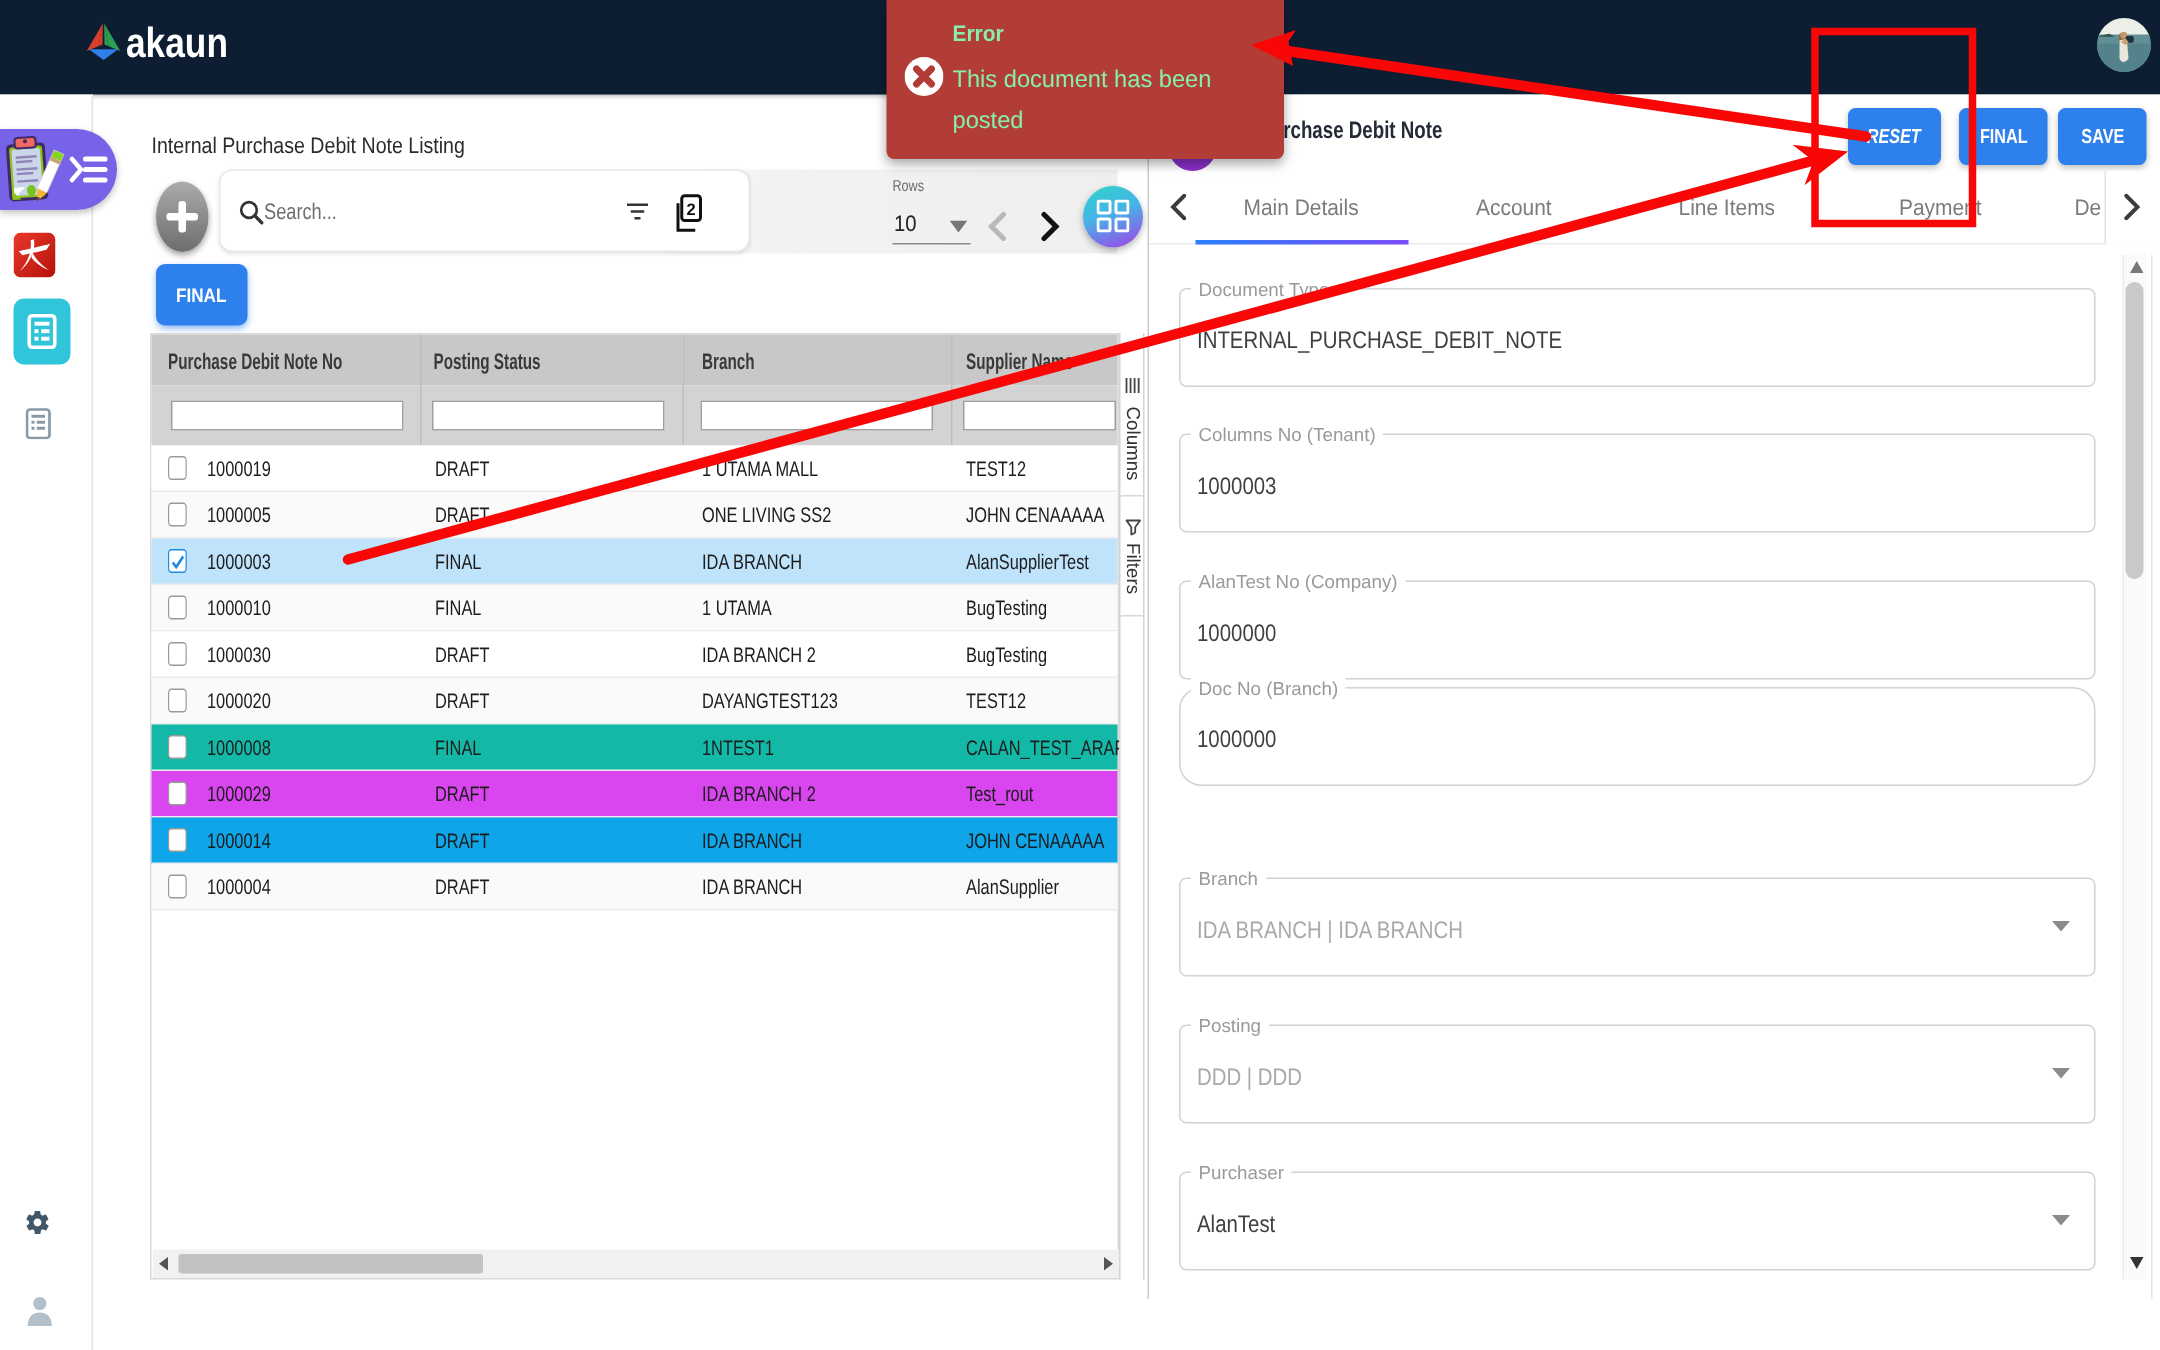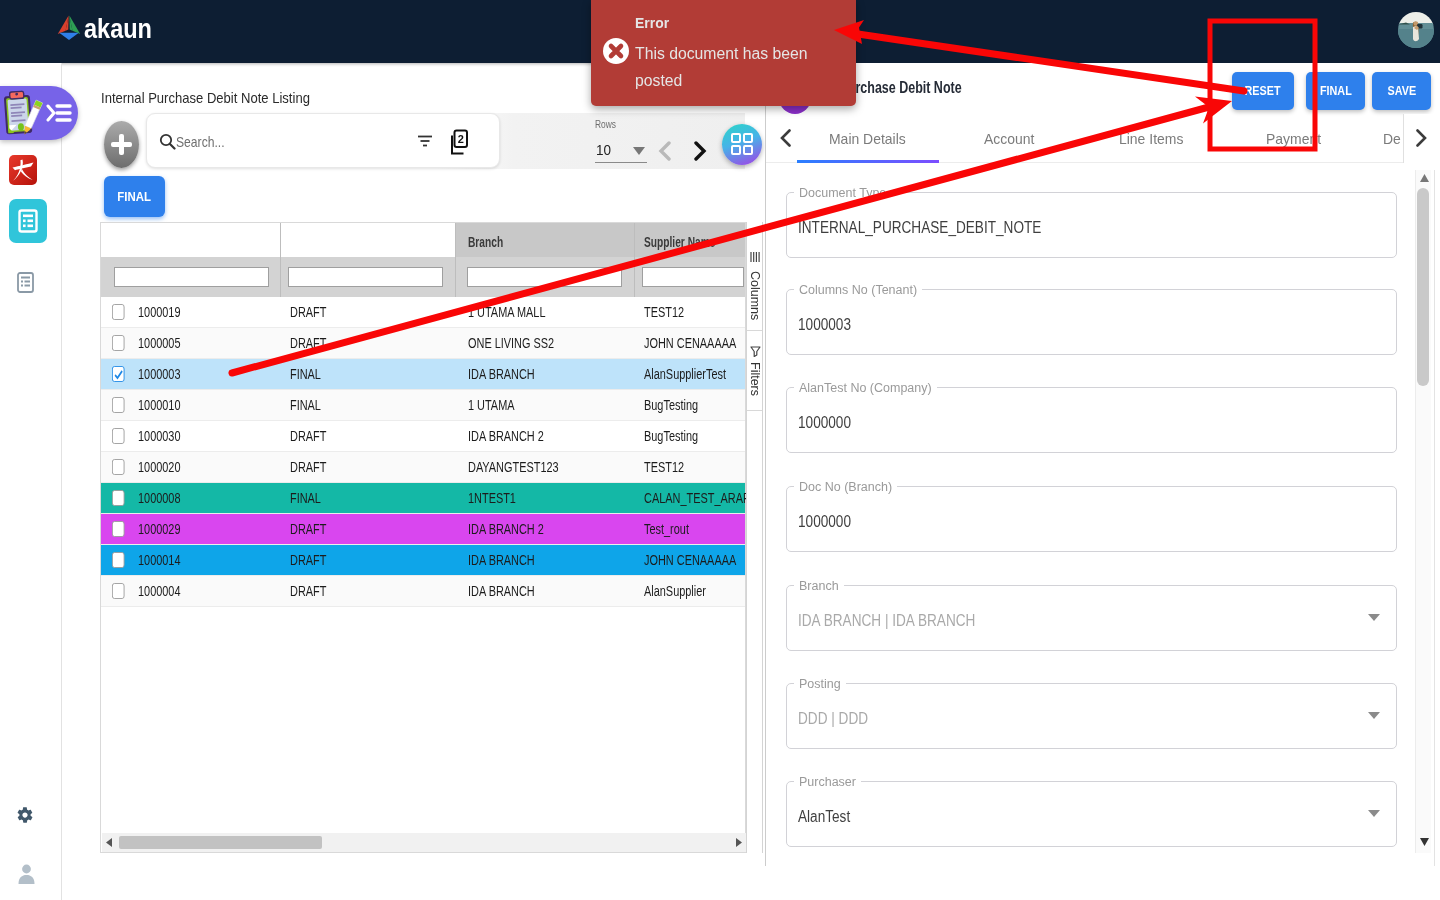--- a/index.html
+++ b/index.html
@@ -89,21 +89,21 @@
 
   
   #vsb { position:absolute; left:1415px; top:170px; width:16px; height:683px; background:#fafafa;
     border-left:1px solid #ececec; }
   #vsb-thumb { position:absolute; left:1417px; top:188px; width:12px; height:198px; background:#c9c9c9; border-radius:6px; }
   #rborder { position:absolute; left:1434px; top:170px; width:1px; height:696px; background:#e3e3e3; }
 
   
   #toast { position:absolute; left:591px; top:0; width:265px; height:106px;
     background:#b23c36; border-radius:0 0 5px 5px; box-shadow:0 3px 8px rgba(0,0,0,.35);
-    color:#e5e5e5; }
+    color:#86efac; }
   #toast .t1 { position:absolute; left:44px; top:14px; font-size:15px; font-weight:bold; transform:scaleX(.93); transform-origin:0 50%; }
   #toast .t2 { position:absolute; left:44px; top:40px; font-size:16px; line-height:27px; width:215px; transform:scaleX(.985); transform-origin:0 50%; }
 
   
   #anno { position:absolute; left:0; top:0; width:1440px; height:900px; z-index:50; pointer-events:none; }
 
   
   #hsb { position:absolute; left:1px; top:610px; width:644px; height:19px; background:#f1f1f1; }
   #hsb-thumb { position:absolute; left:17px; top:3px; width:203px; height:13px; background:#c2c2c2; border-radius:2px; }
 </style>
@@ -260,20 +260,22 @@
       <rect x="1" y="1" width="8" height="8" rx="1"></rect>
         <rect x="13" y="1" width="8" height="8" rx="1"></rect>
       <rect x="1" y="13" width="8" height="8" rx="1"></rect>
         <rect x="13" y="13" width="8" height="8" rx="1"></rect>
     </g>
   </svg>
 </div>
 <div id="finalbtn-l"><span class="btxt">FINAL</span></div>
 
 <div id="tbl">
+  <div class="th" style="left:0;width:179px;padding-left:11px;"><span>Purchase Debit Note No</span></div>
+  <div class="th" style="left:179px;width:175px;padding-left:9px;"><span>Posting Status</span></div>
   <div class="th" style="left:354px;width:179px;padding-left:13px;"><span>Branch</span></div>
   <div class="th" style="left:533px;width:111px;padding-left:10px;"><span>Supplier Name</span></div>
   <div id="filterrow">
     <div class="fin" style="left:13px;width:155px;"></div>
     <div class="fin" style="left:187px;width:155px;"></div>
     <div class="fin" style="left:366px;width:155px;"></div>
     <div class="fin" style="left:541px;width:102px;"></div>
   </div>
   <div class="colsep" style="left:179px;"></div>
   <div class="colsep" style="left:354px;"></div>
@@ -382,21 +384,21 @@
       <path d="M1 1 L10 1 L6.8 5.5 L6.8 9 L4.2 10.5 L4.2 5.5 Z" fill="none" stroke="#444" stroke-width="1.2" stroke-linejoin="round"></path>
     </svg>
     <div class="abs" style="left:1px;top:31px;width:14px;font-size:12.5px;color:#333;writing-mode:vertical-rl;">Filters</div>
   </div>
 </div>
 
 <div id="rdivider"></div>
 <div id="rpanel">
   <div id="rcircle" style="left:13px;top:19px;position:absolute;"></div>
   <div style="position:absolute;left:25px;top:16px;font-size:16px;font-weight:bold;color:#252b36;transform:scaleX(.78);transform-origin:0 50%;white-space:nowrap;">Internal Purchase Debit Note</div>
-  <div class="bluebtn" style="left:466px;top:9px;width:62px;"><span class="btxt2">RESET</span></div>
+  <div class="bluebtn" style="left:466px;top:9px;width:62px;font-style:italic;"><span class="btxt2">RESET</span></div>
   <div class="bluebtn" style="left:540px;top:9px;width:59px;"><span class="btxt2">FINAL</span></div>
   <div class="bluebtn" style="left:606px;top:9px;width:59px;"><span class="btxt2">SAVE</span></div>
 
   <div style="position:absolute;left:0;top:51px;width:674px;height:49px;border-bottom:1px solid #ececec;"></div>
   <svg class="abs" style="left:14px;top:66px;" width="11" height="18" viewBox="0 0 11 18">
       <path d="M9.5 1.5 L2 9 L9.5 16.5" stroke="#3c3c3c" stroke-width="2.6" fill="none" stroke-linecap="round"></path>
     </svg>
   <div class="tab" style="left:63px;top:51px;">Main Details</div>
   <div class="tab" style="left:218px;top:51px;">Account</div>
   <div class="tab" style="left:353px;top:51px;">Line Items</div>
@@ -414,21 +416,21 @@
   <div class="fval">INTERNAL_PURCHASE_DEBIT_NOTE</div>
 </div>
 <div class="field" style="top:289px;">
   <div class="flabel">Columns No (Tenant)</div>
   <div class="fval">1000003</div>
 </div>
 <div class="field" style="top:387px;">
   <div class="flabel">AlanTest No (Company)</div>
   <div class="fval">1000000</div>
 </div>
-<div class="field" style="top:486px;">
+<div class="field" style="top:458px;border-radius:15px;">
   <div class="flabel">Doc No (Branch)</div>
   <div class="fval">1000000</div>
 </div>
 <div class="field" style="top:585px;">
   <div class="flabel">Branch</div>
   <div class="fval dis">IDA BRANCH | IDA BRANCH</div>
   <div class="caret"></div>
 </div>
 <div class="field" style="top:683px;">
   <div class="flabel">Posting</div>

